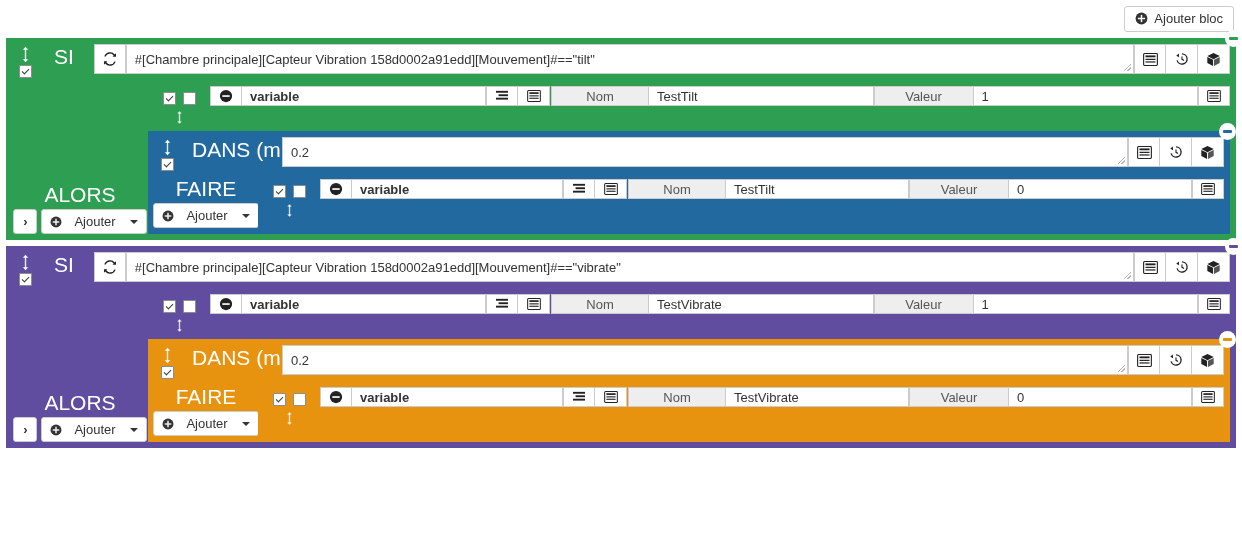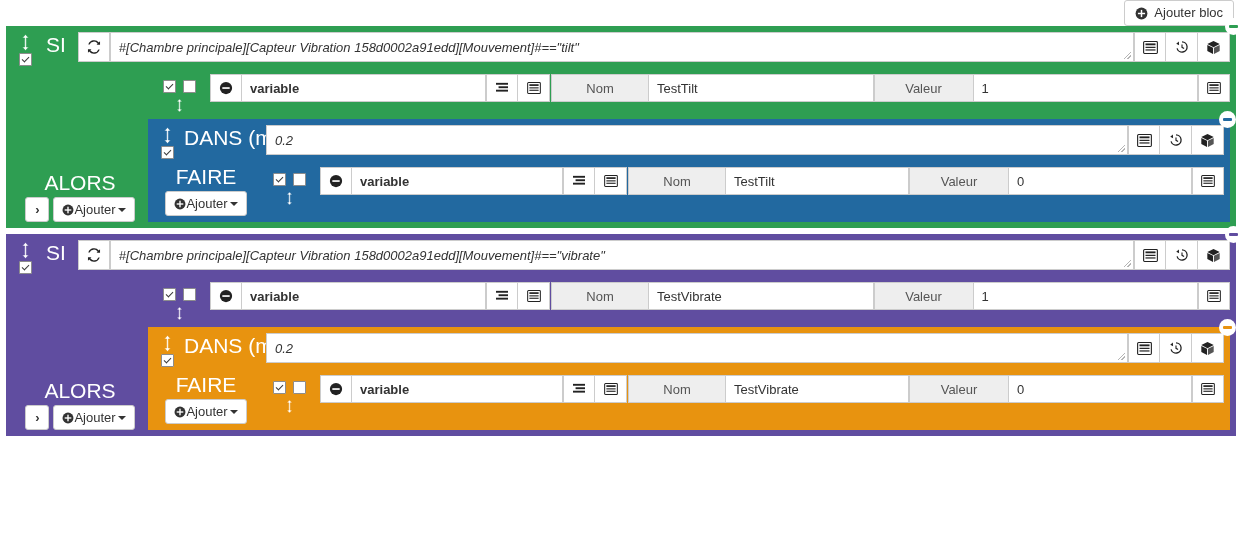--- a/index.html
+++ b/index.html
@@ -8,21 +8,21 @@
     width: 1242px; height: 546px;
     background: #ffffff;
     font-family: "Liberation Sans", sans-serif;
     font-size: 13px;
     color: #333;
     overflow: hidden;
   }
 
   
   .topbar {
-    height: 26px;
+    height: 38px;
     display: flex;
     align-items: center;
     justify-content: flex-end;
     padding: 0 8px;
     background: #fff;
   }
   .btn-default {
     display: inline-flex;
     align-items: center;
     gap: 6px;
@@ -67,21 +67,21 @@
   .minus-badge .bar { width: 9px; height: 2.4px; border-radius: 1px; }
   .block.green  .minus-badge .bar { background: #2e9e52; }
   .block.purple .minus-badge .bar { background: #604da0; }
   .sub.blue   .minus-badge .bar { background: #2269a0; }
   .sub.orange .minus-badge .bar { background: #e8930f; }
 
   
   .head-row {
     display: flex;
     align-items: flex-start;
-    gap: 4px;
+    gap: 12px;
     padding: 2px 0 4px 0;
   }
   .handle-col {
     width: 26px;
     flex: 0 0 26px;
     display: flex;
     flex-direction: column;
     align-items: center;
     padding-top: 2px;
   }
@@ -145,21 +145,21 @@
     min-width: 0;
     padding: 5px 8px;
     font-size: 13px;
     color: #333;
     display: flex;
     align-items: center;
     position: relative;
     overflow: hidden;
     white-space: nowrap;
   }
-  .txt.first { border-left: 1px solid #ccc; font-style: italic; }
+  .txt.first { border-left: 1px solid #ccc; }
   .txt.resizable::after {
     content: "";
     position: absolute;
     right: 2px; bottom: 2px;
     width: 7px; height: 7px;
     background:
       linear-gradient(135deg, transparent 45%, #b5b5b5 45%, #b5b5b5 56%, transparent 56%),
       linear-gradient(135deg, transparent 70%, #b5b5b5 70%, #b5b5b5 81%, transparent 81%);
   }
   .head-row .txt { height: 30px; }
@@ -194,21 +194,21 @@
     width: 24px;
     display: flex; align-items: center; justify-content: center;
     cursor: pointer;
     margin-right: 4px;
     color: #333;
     font-weight: bold;
   }
   .add-drop {
     display: inline-flex;
     align-items: center;
-    gap: 0;
+    gap: 12px;
     background: #fff;
     border: 1px solid #ccc;
     border-radius: 3px;
     padding: 4px 8px;
     font-size: 13px;
     cursor: pointer;
     white-space: nowrap;
     color: #333;
   }
   .caret {
@@ -239,21 +239,21 @@
   .act-drag { margin-top: 5px; }
   .act-fields {
     display: flex;
     flex: 1 1 auto;
     min-width: 0;
     gap: 0;
   }
   .grp {
     display: flex;
     align-items: stretch;
-    height: 28px;
+    height: 20px;
   }
   .grp.cmd { flex: 0 0 auto; }
   .grp.params { flex: 1 1 auto; min-width: 0; margin-left: 1px; }
   .grp .txt { padding: 4px 8px; }
   .cmd-name { font-weight: bold; color: #333; }
 
   
   .sub {
     position: relative;
     margin-top: 6px;

